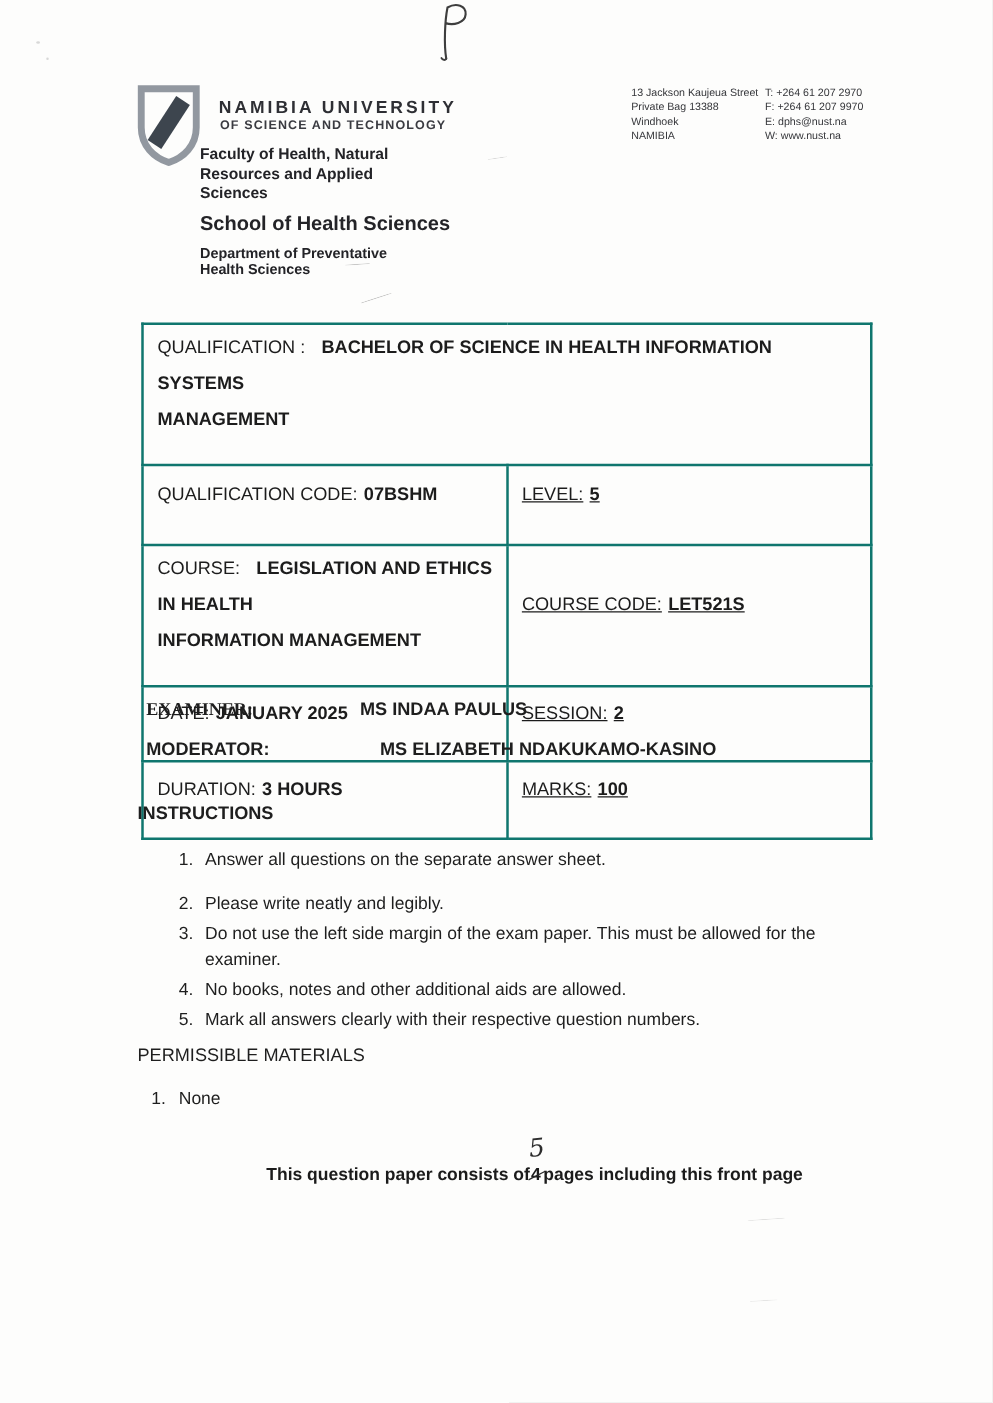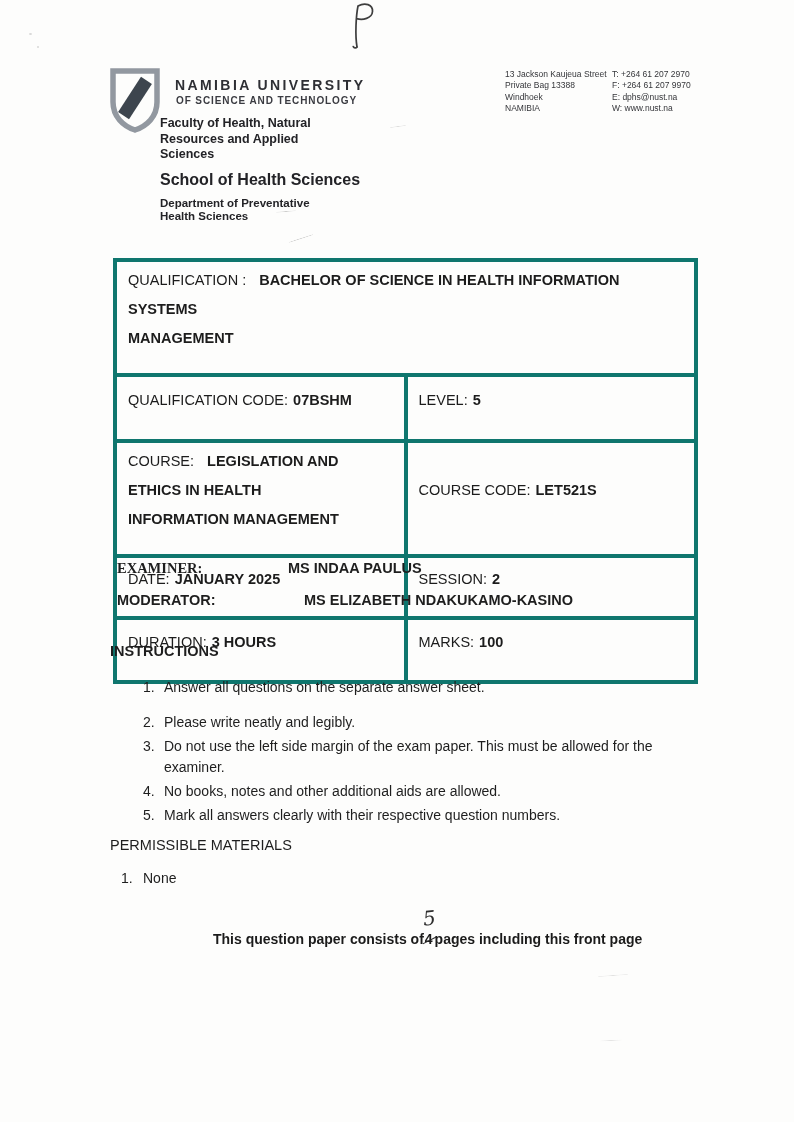--- a/index.html
+++ b/index.html
@@ -36,26 +36,26 @@
 
   
   .info-table{
     left:113px;top:258px;
   }
   .info-table table{
     border-collapse:collapse;table-layout:fixed;width:585px;
     font-size:14.5px;color:#1c1c1c;
   }
   .info-table td{
-    border:4px solid #0f766e;
+    border:2px solid #0f766e;
     padding:4px 10px 20px 11px;
     vertical-align:middle;
   }
   .info-table .c1{width:390px;}
-  .info-table .c2{width:195px;}
+  .info-table .c2{width:195px;text-decoration:underline;}
   .r1{height:60px;line-height:29px;}
   .r2{height:38px;}
   .r3{height:62px;line-height:29px;}
   .r4{height:34px;}
   .r5{height:36px;}
   .val{font-weight:bold;margin-left:5px;}
   .val-wide{font-weight:bold;margin-left:13px;}
 
   
   .banner{left:196px;top:521px;font-size:14.5px;font-weight:bold;color:#1b1b1b;}

